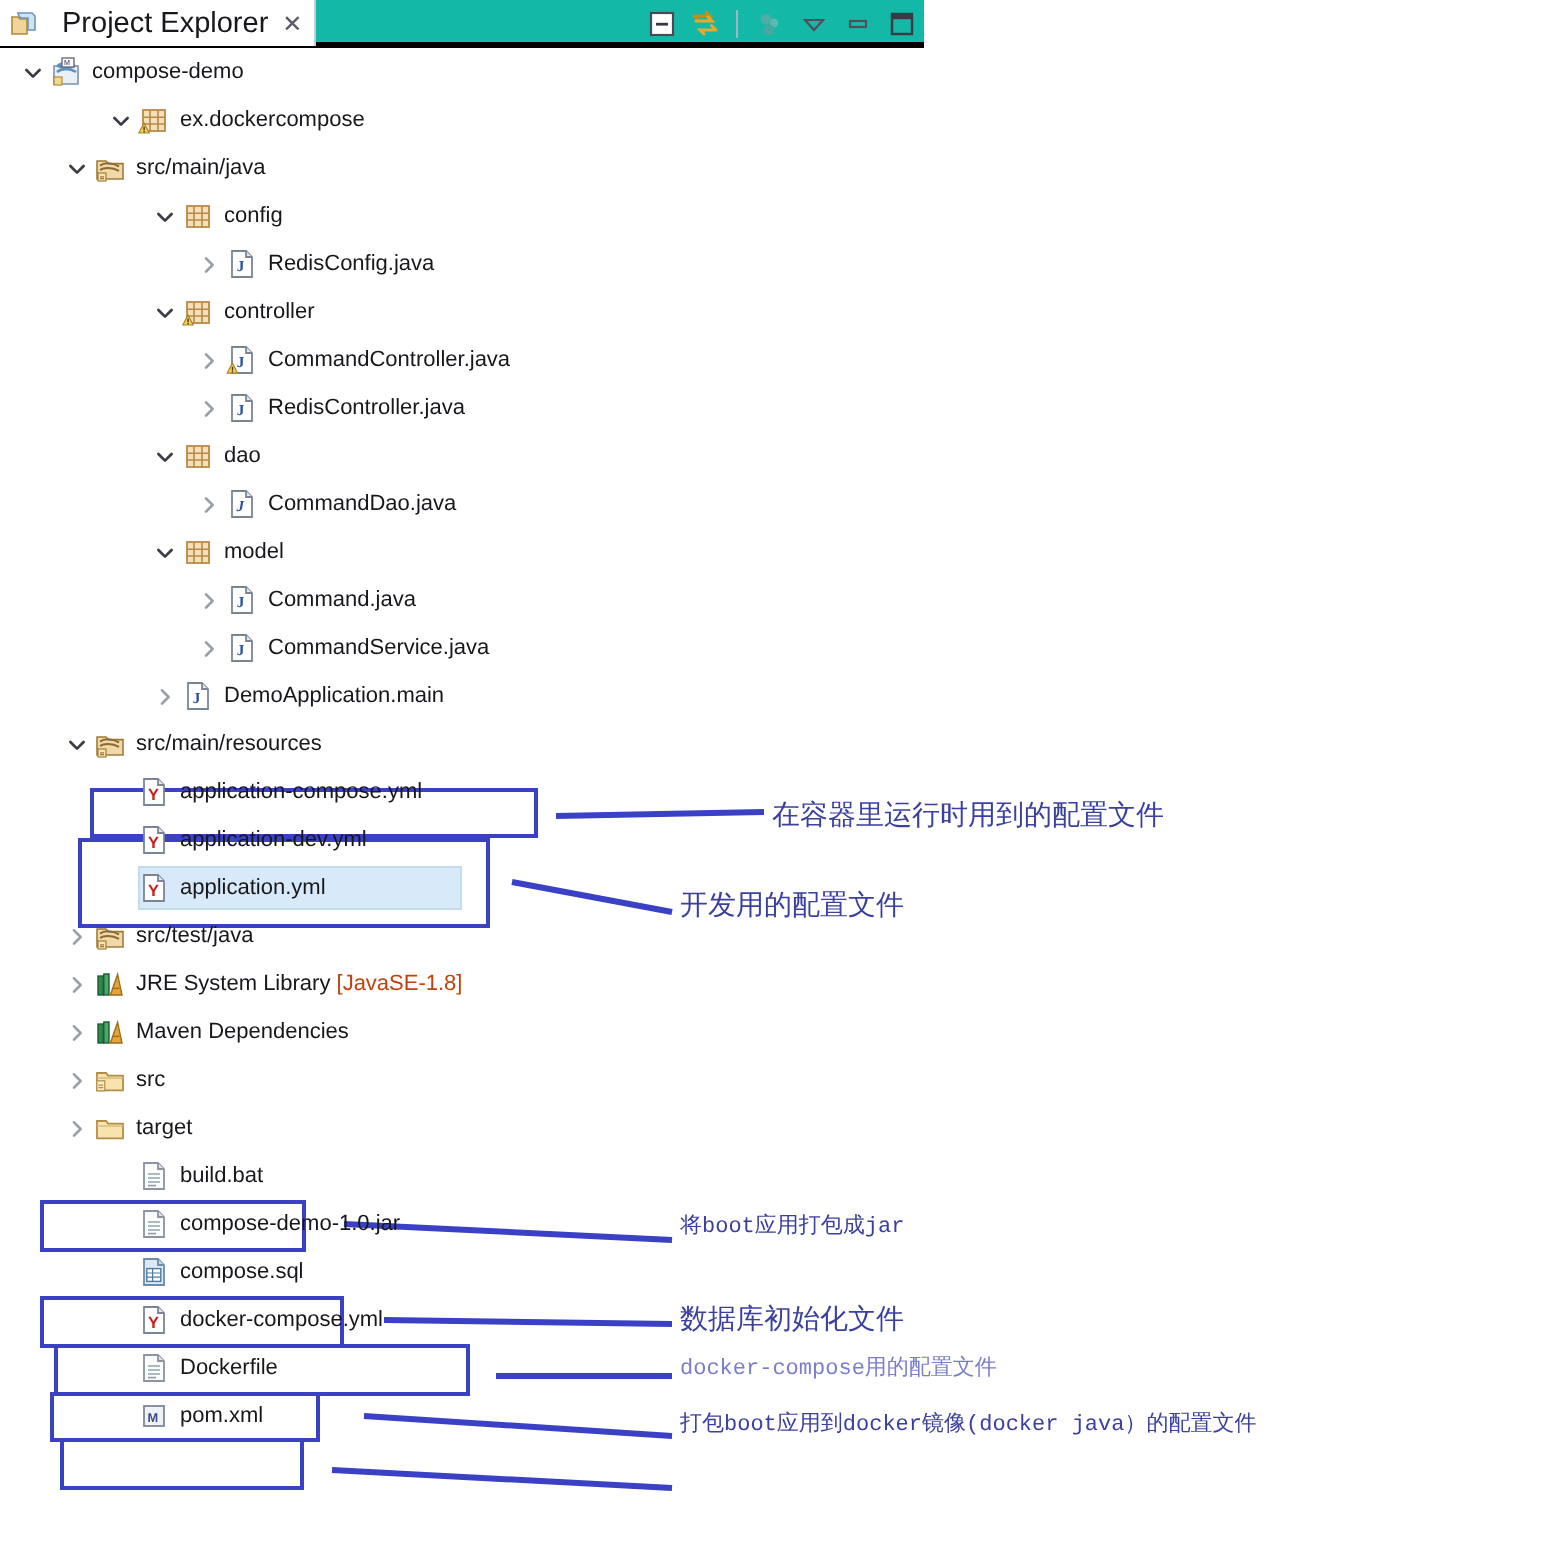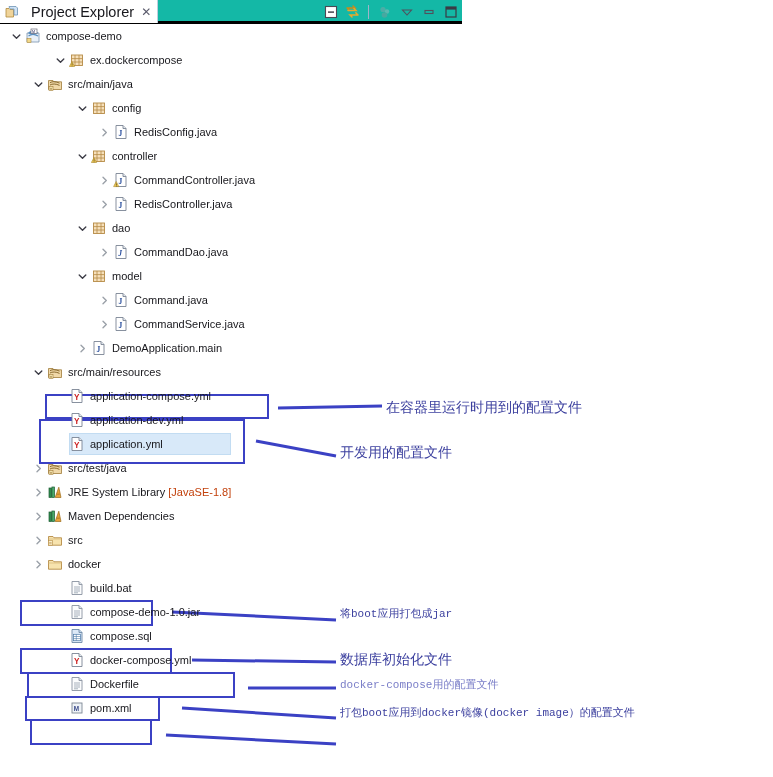--- a/index.html
+++ b/index.html
@@ -479,21 +479,21 @@
       <span class="twisty">
         <svg width="11" height="11" viewBox="0 0 11 11">
           <path fill="none" stroke="#9aa0a8" stroke-width="1.35" stroke-linecap="round" stroke-linejoin="round" d="M4 2.2 L7.3 5.5 L4 8.8"></path>
         </svg>
       </span>
       <span class="ico">
         <svg width="16" height="16" viewBox="0 0 16 16">
           <use href="#def-folder-icon"></use>
         </svg>
       </span>
-      <span class="label">docker</span>
+      <span class="label">target</span>
     </div>
     <div class="row">
       <div style="width: 52px; min-width: 52px;"></div>
       <span class="twisty"></span>
       <span class="ico">
         <svg width="16" height="16" viewBox="0 0 16 16">
           <use href="#def-text-file-icon"></use>
         </svg>
       </span>
       <span class="label">build.bat</span>
@@ -565,21 +565,21 @@
     <div class="box" style="left: 20px; top: 600px; width: 133px; height: 26px; border-color: rgb(59, 65, 196);"></div>
     <div class="box" style="left: 20px; top: 648px; width: 152px; height: 26px; border-color: rgb(59, 65, 196);"></div>
     <div class="box" style="left: 27px; top: 672px; width: 208px; height: 26px; border-color: rgb(59, 65, 196);"></div>
     <div class="box" style="left: 25px; top: 696px; width: 135px; height: 25px; border-color: rgb(59, 65, 196);"></div>
     <div class="box" style="left: 30px; top: 719px; width: 122px; height: 26px; border-color: rgb(59, 65, 196);"></div>
     <div class="note" style="left: 386px; top: 399px;">在容器里运行时用到的配置文件</div>
     <div class="note" style="left: 340px; top: 444px;">开发用的配置文件</div>
     <div class="note mono" style="left: 340px; top: 608px;">将boot应用打包成jar</div>
     <div class="note" style="left: 340px; top: 651px;">数据库初始化文件</div>
     <div class="note mono lilac" style="left: 340px; top: 679px;">docker-compose用的配置文件</div>
-    <div class="note mono" style="left: 340px; top: 707px;">打包boot应用到docker镜像(docker image）的配置文件</div>
+    <div class="note mono" style="left: 340px; top: 707px;">打包boot应用到docker镜像(docker java）的配置文件</div>
   </div>
 
 <svg width="0" height="0" style="position:absolute" aria-hidden="true">
   <defs>
     <g id="def-java-project-icon">
       <path d="M2 5 L2 14 L14 14 L14 5 Z" fill="#e8f0f8" stroke="#7a93ad" stroke-width="0.8"></path>
       <path d="M3 5 C5 2, 11 2, 13 5 C11 7, 5 7, 3 5 Z" fill="#5a8fc0"></path>
       <path d="M3.5 8 C6 6, 10 6, 13 8" fill="none" stroke="#5a8fc0" stroke-width="1.2"></path>
       <rect x="6" y="1" width="6" height="4.5" fill="#ffffff" stroke="#6b6b78" stroke-width="0.7"></rect>
       <text x="7" y="4.6" font-size="3.6" fill="#2b2b60" font-family="sans-serif">M</text>

